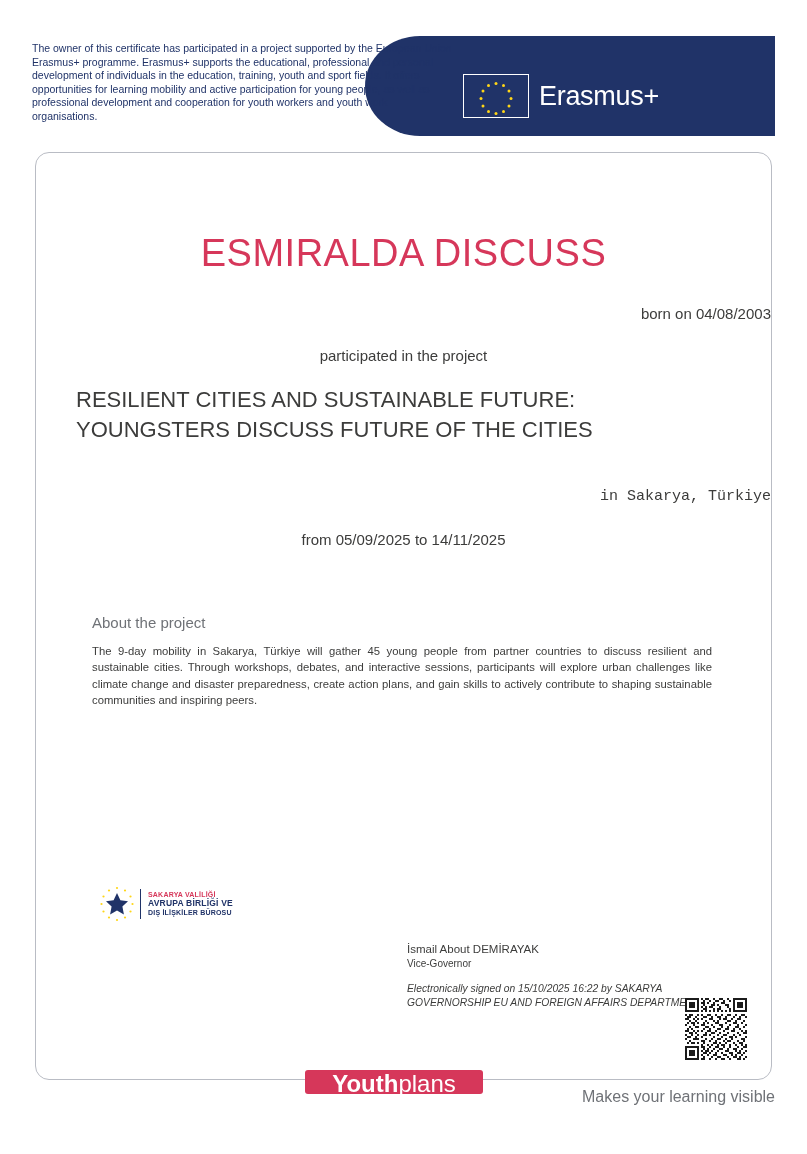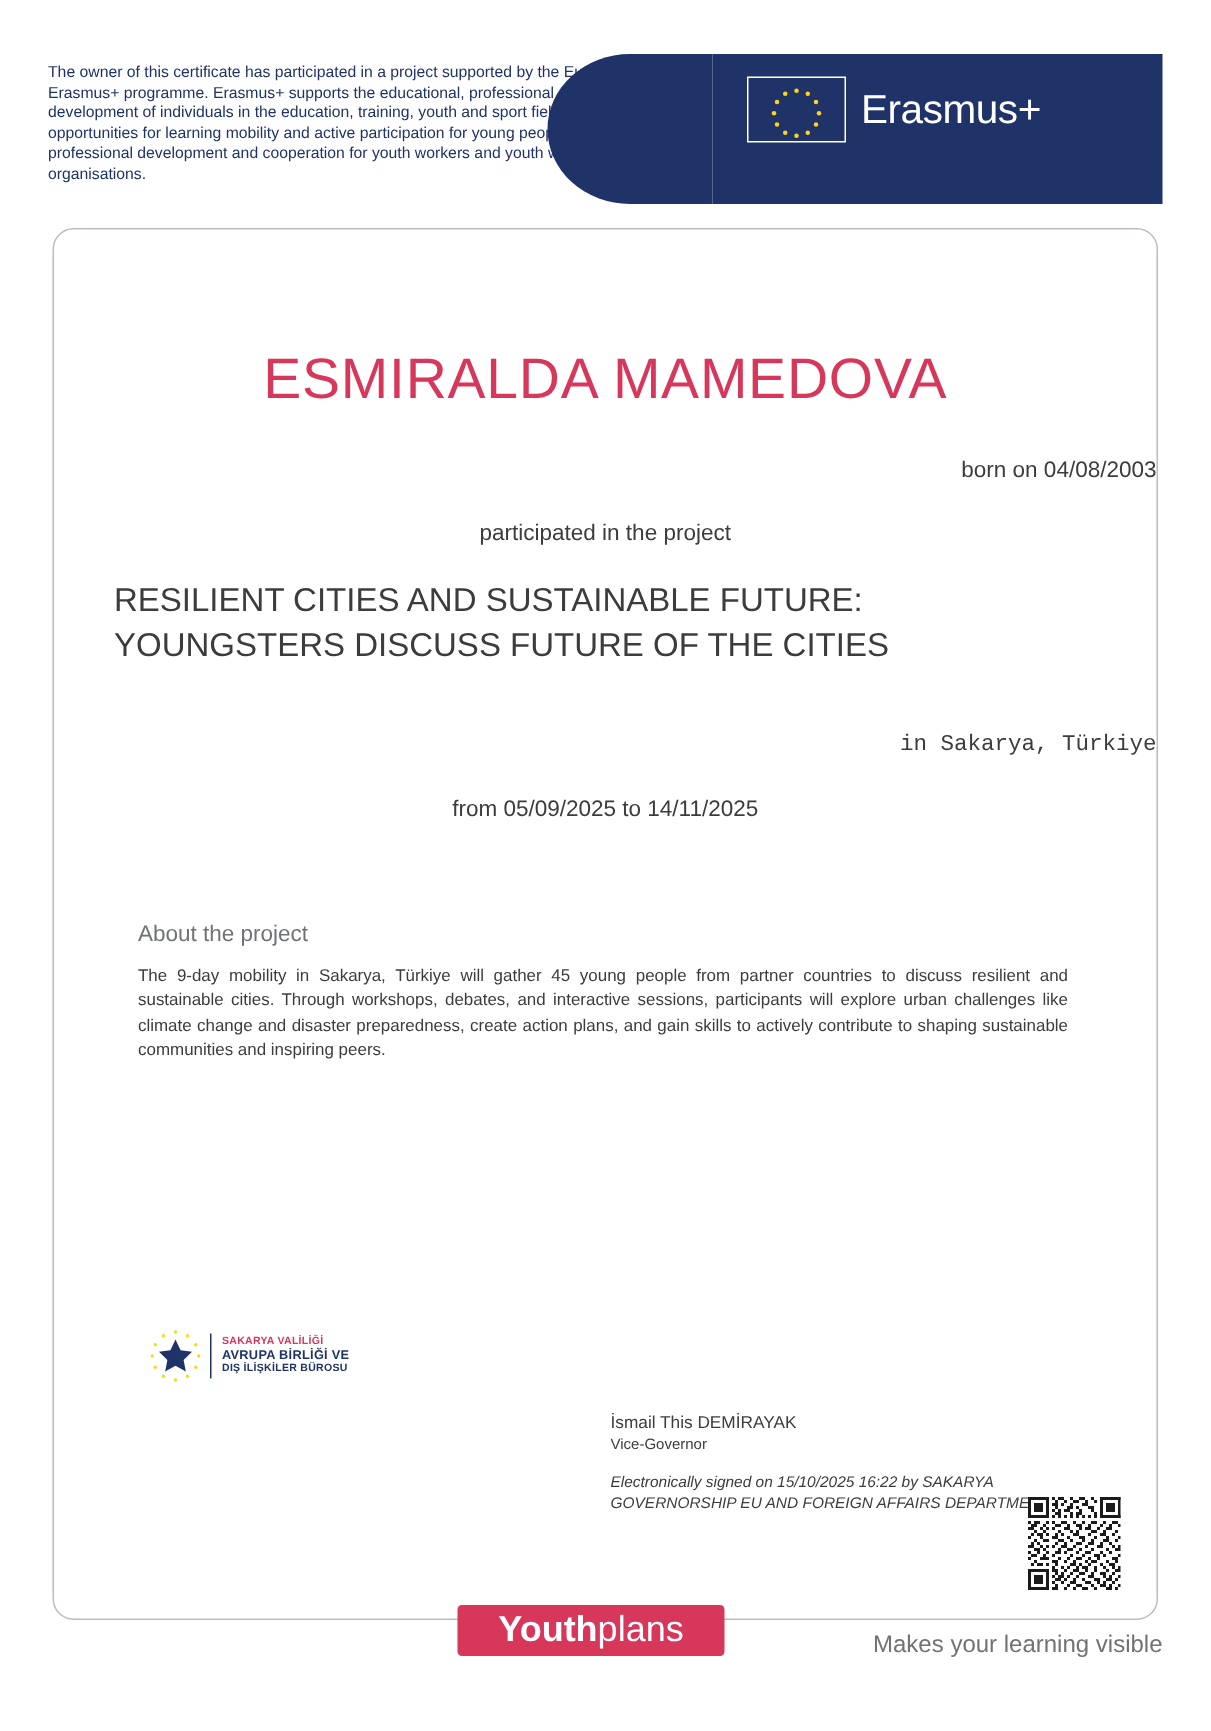--- a/index.html
+++ b/index.html
@@ -39,22 +39,22 @@
     width: 110px;
     height: 100px;
     background: #203368;
     
     border-top-left-radius: 110px 100px;
     border-bottom-left-radius: 110px 100px;
   }
   .erasmus-logo {
     position: absolute;
     right: 32px;
-    top: 13px;
-    width: 277px;
+    top: 36px;
+    width: 312px;
     height: 48px;
     display: flex;
     align-items: center;
     gap: 10px;
   }
   .eu-flag {
     width: 66px;
     height: 44px;
     border: 1px solid #ffffff;
     box-sizing: border-box;
@@ -267,25 +267,24 @@
     width: 62px;
     height: 62px;
   }
 
   
   .youthpass-logo {
     position: absolute;
     left: 305px;
     top: 1070px;
     width: 178px;
-    height: 34px;
+    height: 24px;
     background: #d6375a;
     border-radius: 3px;
     display: flex;
-    align-items: center;
     justify-content: center;
     color: #ffffff;
     font-size: 24px;
     letter-spacing: 0px;
   }
   .youthpass-logo b { font-weight: bold; }
   .youthpass-logo span.thin { font-weight: normal; }
   .tagline {
     position: absolute;
     right: 32px;
@@ -322,21 +321,21 @@
           <circle cx="24.5" cy="10.5" r="1.5"></circle>
         </g>
       </svg>
     </div>
     <div class="erasmus-word">Erasmus+</div>
   </div>
 </div>
 
 <div class="card">
 
-  <div class="name">ESMIRALDA MAMEDOVA</div>
+  <div class="name">ESMIRALDA DISCUSS</div>
   <div class="born">born on 04/08/2003</div>
   <div class="participated">participated in the project</div>
   <div class="project-title">RESILIENT CITIES AND SUSTAINABLE FUTURE: YOUNGSTERS DISCUSS FUTURE OF THE CITIES</div>
   <div class="place">in Sakarya, Türkiye</div>
   <div class="dates">from 05/09/2025 to 14/11/2025</div>
 
   <div class="about-heading">About the project</div>
   <div class="about-text">The 9-day mobility in Sakarya, Türkiye will gather 45 young people from partner countries to discuss resilient and sustainable cities. Through workshops, debates, and interactive sessions, participants will explore urban challenges like climate change and disaster preparedness, create action plans, and gain skills to actively contribute to shaping sustainable communities and inspiring peers.</div>
 
 
@@ -362,21 +361,21 @@
     </div>
     <div class="issuer-divider"></div>
     <div class="issuer-lines">
       <div class="l1">SAKARYA VALİLİĞİ</div>
       <div class="l2">AVRUPA BİRLİĞİ VE</div>
       <div class="l3">DIŞ İLİŞKİLER BÜROSU</div>
     </div>
   </div>
 
   <div class="sig">
-    <div class="sig-name">İsmail This DEMİRAYAK</div>
+    <div class="sig-name">İsmail About DEMİRAYAK</div>
     <div class="sig-role">Vice-Governor</div>
     <div class="sig-signed">Electronically signed on 15/10/2025 16:22 by SAKARYA GOVERNORSHIP EU AND FOREIGN AFFAIRS DEPARTMENT</div>
   </div>
 
 
   <div class="qr">
     <svg width="62" height="62" viewBox="0 0 31 31" xmlns="http://www.w3.org/2000/svg" shape-rendering="crispEdges">
       <rect width="31" height="31" fill="#ffffff"></rect>
       <g fill="#1b1b1b">
 

